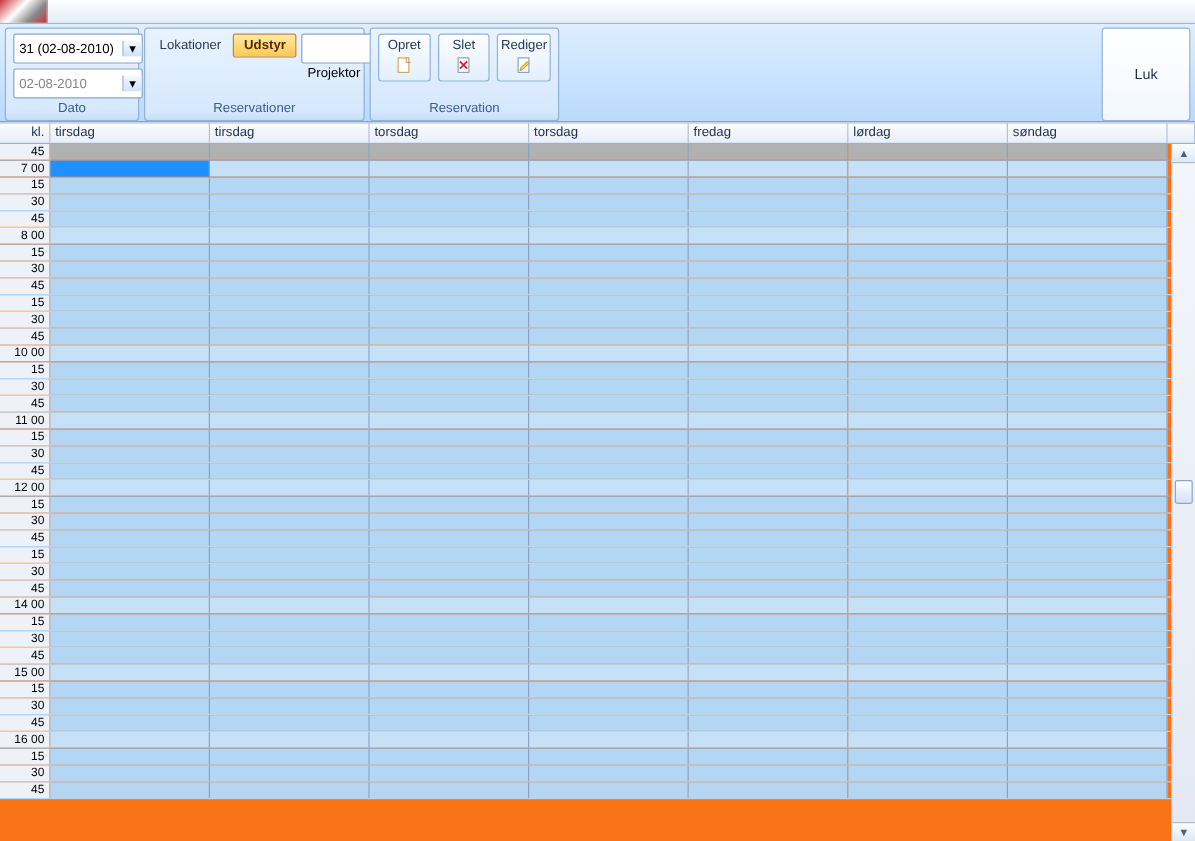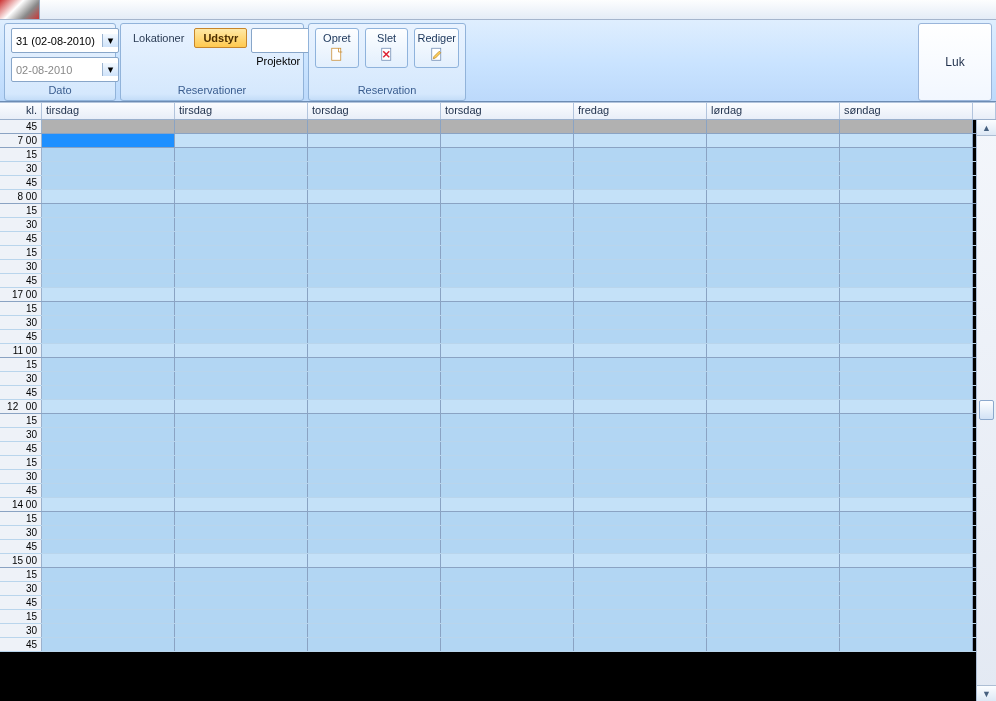--- a/index.html
+++ b/index.html
@@ -106,21 +106,21 @@
     border-top:1px solid #b2c4dd;
     padding:1px 4px;
     font-size:11px; color:#23344f;
     overflow:hidden; white-space:nowrap;
   }
   .time-col { width:42px; text-align:right; padding-right:4px; }
   .day-col {  }
   .body-scroll {
     position:absolute; top:18px; left:0; right:20px; bottom:0;
     overflow:hidden;
-    background:#000000;
+    background:#f97316;
   }
   .row {
     display:flex; height:14px;
     border-bottom:1px solid #8aa3c3;
   }
   .row.minor { border-bottom:1px solid #b9d5ec; }
   .tcell {
     width:42px; text-align:right; padding-right:4px;
     font-size:10px; color:#000; background:#eef2f8;
     border-right:1px solid #9cb2cd;
@@ -349,21 +349,21 @@
         <div class="tcell">45</div>
         <div class="dcell" style="width: 133px;"></div>
         <div class="dcell" style="width: 133px;"></div>
         <div class="dcell" style="width: 133px;"></div>
         <div class="dcell" style="width: 133px;"></div>
         <div class="dcell" style="width: 133px;"></div>
         <div class="dcell" style="width: 133px;"></div>
         <div class="dcell" style="width: 133px;"></div>
       </div>
       <div class="row">
-        <div class="tcell"><span style="display:inline-block;width:16px;text-align:right">17</span> 00</div>
+        <div class="tcell"><span style="display:inline-block;width:16px;text-align:right">10</span> 00</div>
         <div class="dcell" style="width: 133px;"></div>
         <div class="dcell" style="width: 133px;"></div>
         <div class="dcell" style="width: 133px;"></div>
         <div class="dcell" style="width: 133px;"></div>
         <div class="dcell" style="width: 133px;"></div>
         <div class="dcell" style="width: 133px;"></div>
         <div class="dcell" style="width: 133px;"></div>
       </div>
       <div class="row minor">
         <div class="tcell">15</div>
@@ -429,21 +429,21 @@
         <div class="tcell">45</div>
         <div class="dcell" style="width: 133px;"></div>
         <div class="dcell" style="width: 133px;"></div>
         <div class="dcell" style="width: 133px;"></div>
         <div class="dcell" style="width: 133px;"></div>
         <div class="dcell" style="width: 133px;"></div>
         <div class="dcell" style="width: 133px;"></div>
         <div class="dcell" style="width: 133px;"></div>
       </div>
       <div class="row">
-        <div class="tcell"><span style="display:inline-block;width:16px;text-align:left">12</span> 00</div>
+        <div class="tcell"><span style="display:inline-block;width:16px;text-align:right">12</span> 00</div>
         <div class="dcell" style="width: 133px;"></div>
         <div class="dcell" style="width: 133px;"></div>
         <div class="dcell" style="width: 133px;"></div>
         <div class="dcell" style="width: 133px;"></div>
         <div class="dcell" style="width: 133px;"></div>
         <div class="dcell" style="width: 133px;"></div>
         <div class="dcell" style="width: 133px;"></div>
       </div>
       <div class="row minor">
         <div class="tcell">15</div>
@@ -570,20 +570,30 @@
         <div class="dcell" style="width: 133px;"></div>
         <div class="dcell" style="width: 133px;"></div>
         <div class="dcell" style="width: 133px;"></div>
         <div class="dcell" style="width: 133px;"></div>
         <div class="dcell" style="width: 133px;"></div>
         <div class="dcell" style="width: 133px;"></div>
         <div class="dcell" style="width: 133px;"></div>
       </div>
       <div class="row minor">
         <div class="tcell">45</div>
+        <div class="dcell" style="width: 133px;"></div>
+        <div class="dcell" style="width: 133px;"></div>
+        <div class="dcell" style="width: 133px;"></div>
+        <div class="dcell" style="width: 133px;"></div>
+        <div class="dcell" style="width: 133px;"></div>
+        <div class="dcell" style="width: 133px;"></div>
+        <div class="dcell" style="width: 133px;"></div>
+      </div>
+      <div class="row">
+        <div class="tcell"><span style="display:inline-block;width:16px;text-align:right">16</span> 00</div>
         <div class="dcell" style="width: 133px;"></div>
         <div class="dcell" style="width: 133px;"></div>
         <div class="dcell" style="width: 133px;"></div>
         <div class="dcell" style="width: 133px;"></div>
         <div class="dcell" style="width: 133px;"></div>
         <div class="dcell" style="width: 133px;"></div>
         <div class="dcell" style="width: 133px;"></div>
       </div>
       <div class="row minor">
         <div class="tcell">15</div>

